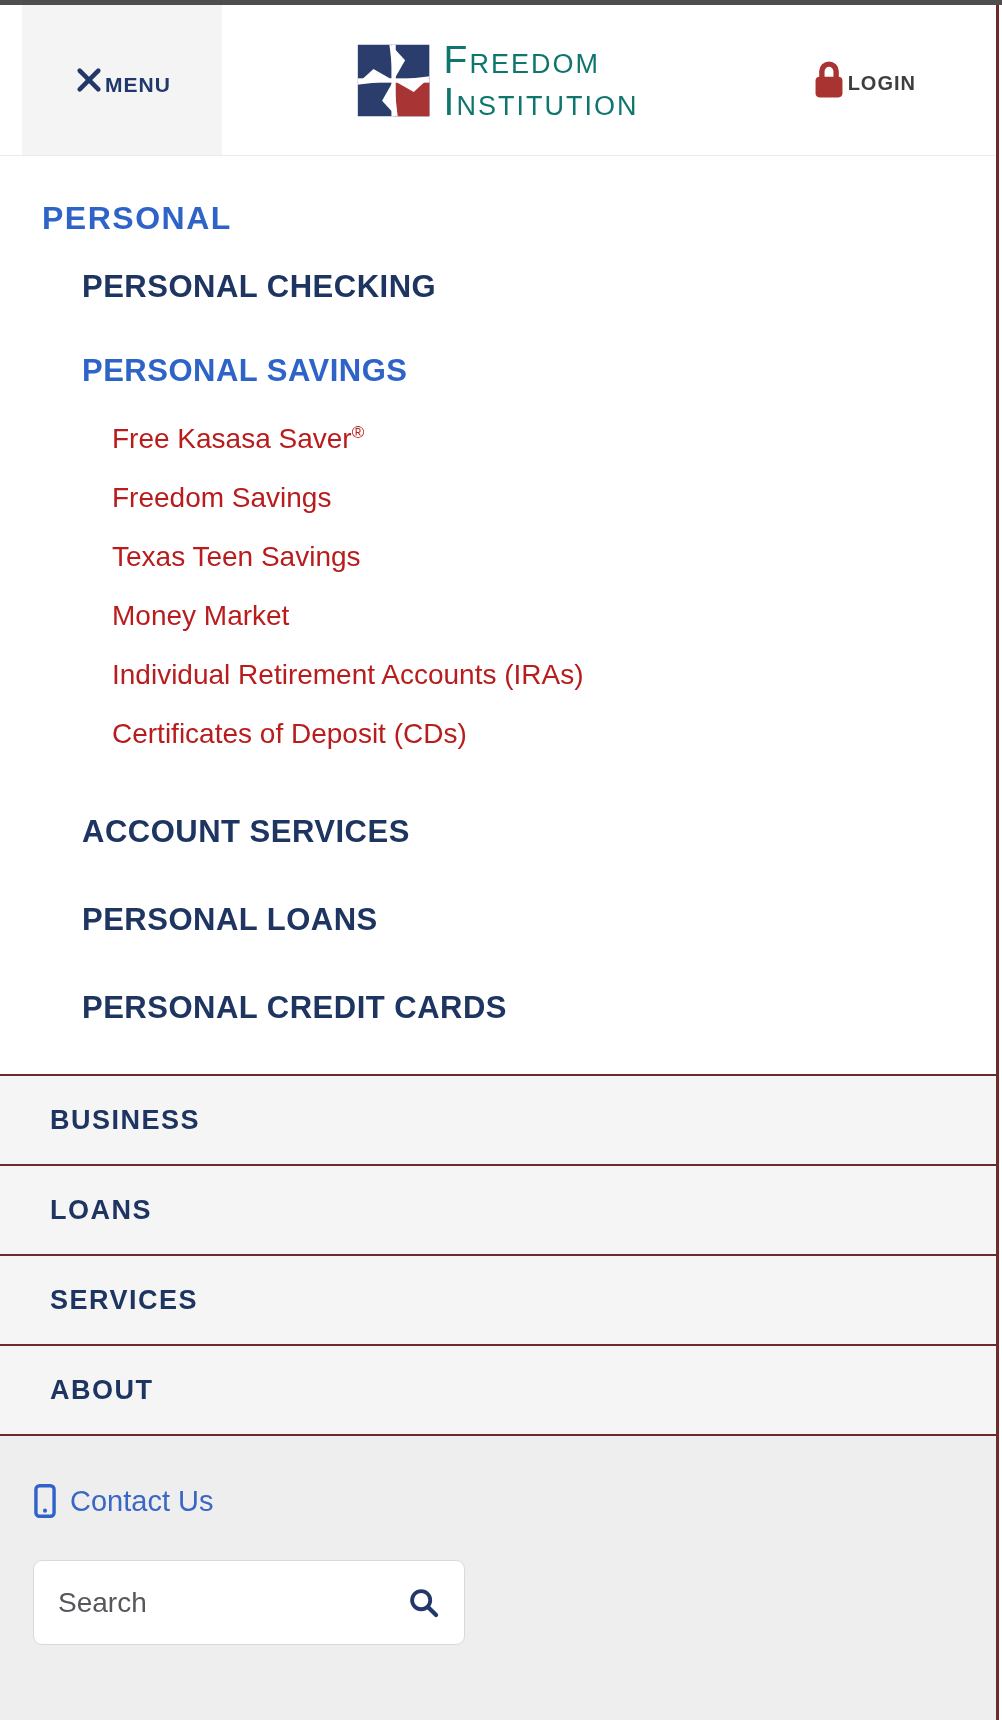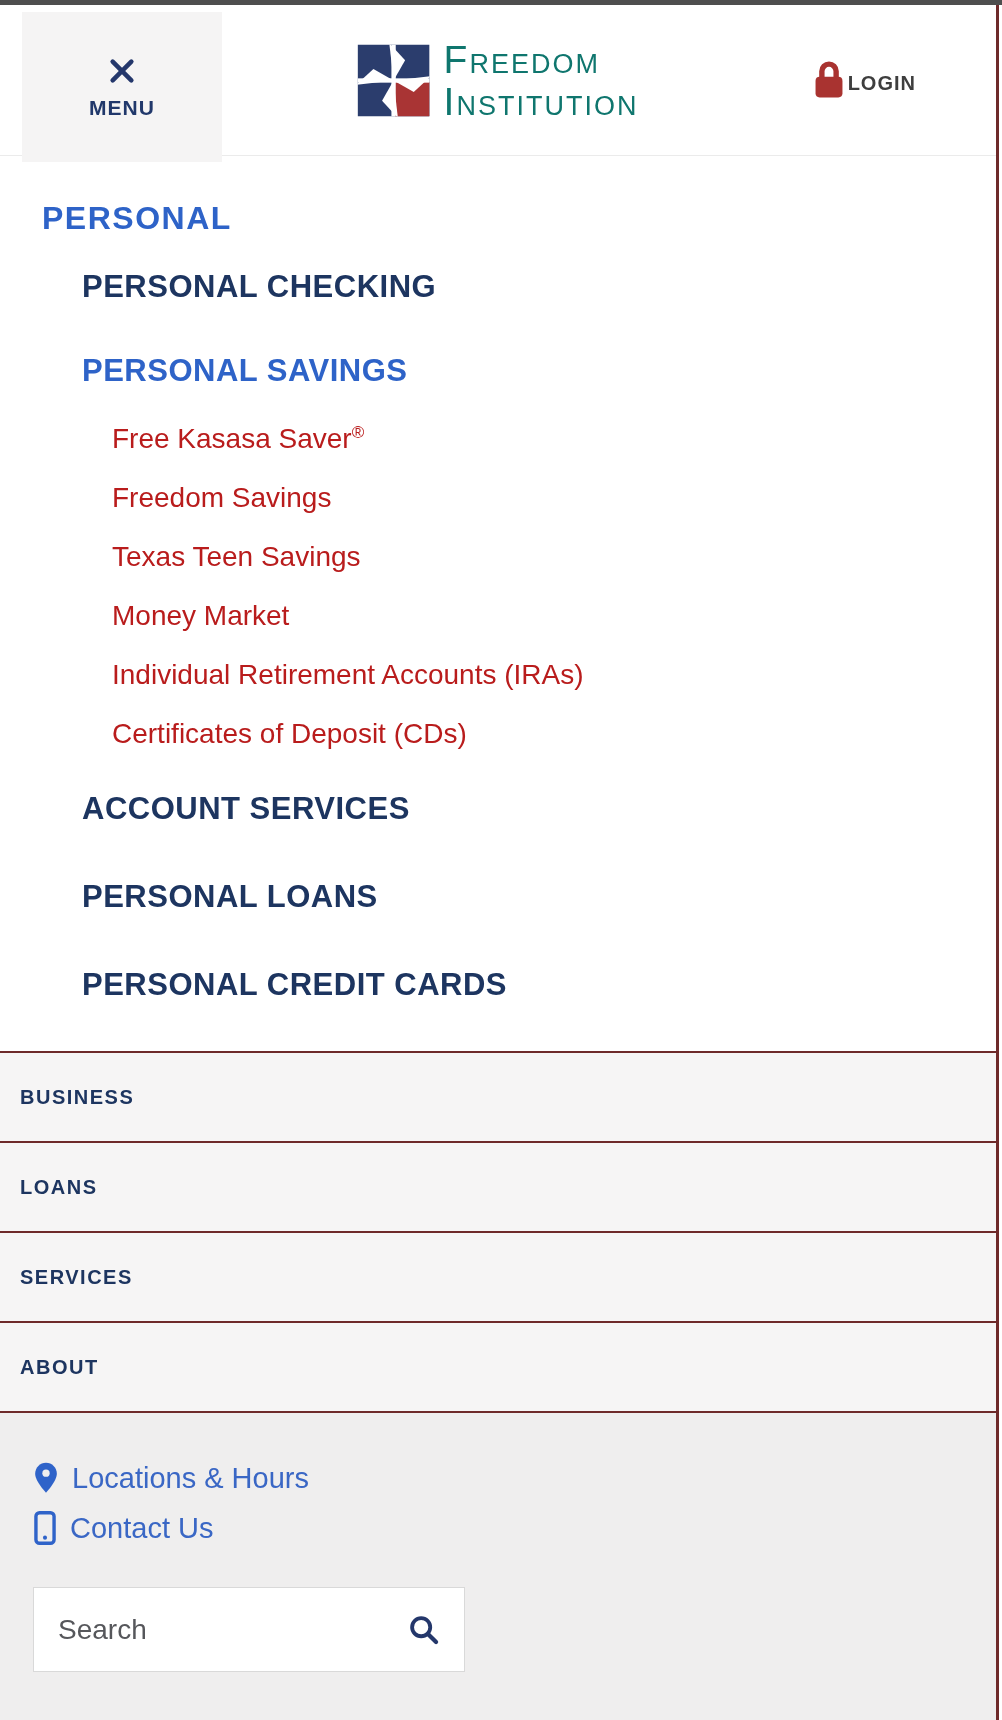--- a/index.html
+++ b/index.html
@@ -32,26 +32,25 @@
   .site-header {
     position: relative;
     height: 150px;
     flex: 0 0 150px;
     background: #ffffff;
     border-bottom: 1px solid #ebebeb;
   }
   .menu-toggle {
     position: absolute;
     left: 22px;
-    top: 7px;
+    top: 0;
     width: 200px;
     height: 150px;
     background: #f5f4f4;
     display: flex;
-    flex-direction: column;
     align-items: center;
     justify-content: center;
     cursor: pointer;
   }
   .menu-toggle .menu-label {
     margin-top: 9px;
     font-size: 21px;
     font-weight: bold;
     letter-spacing: 1px;
     color: #21386b;
@@ -119,21 +118,21 @@
     font-weight: bold;
     letter-spacing: 0.5px;
     color: #1d3560;
     cursor: pointer;
   }
   .group-header.active {
     color: #2e63c8;
   }
   .gh-checking { margin-top: 32px; }
   .gh-savings { margin-top: 48px; }
-  .gh-services { margin-top: 41px; }
+  .gh-services { margin-top: 64px; }
   .gh-loans { margin-top: 52px; }
   .gh-cards { margin-top: 52px; }
   .sub-list {
     list-style: none;
     margin: 34px 0 0 112px;
     padding: 0;
   }
   .sub-list li {
     margin-bottom: 27px;
   }
@@ -148,22 +147,22 @@
   }
   
   .accordion-row {
     box-sizing: border-box;
     height: 90px;
     flex: 0 0 90px;
     background: #f6f5f5;
     border-top: 2px solid #6e2a2a;
     display: flex;
     align-items: center;
-    padding-left: 20px;
-    font-size: 20px;
+    padding-left: 50px;
+    font-size: 27px;
     font-weight: bold;
     letter-spacing: 1.5px;
     color: #1d3560;
     cursor: pointer;
   }
   
   .menu-footer {
     flex: 1 1 auto;
     background: #efeeee;
     border-top: 2px solid #6e2a2a;
@@ -184,21 +183,21 @@
   .search-wrap {
     position: relative;
     margin-top: 38px;
     width: 432px;
   }
   .search-wrap input {
     box-sizing: border-box;
     width: 432px;
     height: 85px;
     border: 1px solid #d9d9d9;
-    border-radius: 0;
+    border-radius: 9px;
     background: #ffffff;
     padding: 0 75px 0 24px;
     font-family: "Liberation Sans", sans-serif;
     font-size: 28px;
     color: #333333;
     outline: none;
   }
   .search-wrap input::placeholder {
     color: #56575b;
     opacity: 1;
@@ -296,29 +295,20 @@
     <a class="group-header gh-cards">PERSONAL CREDIT CARDS</a>
   </nav>
 
   <div class="accordion-row">BUSINESS</div>
   <div class="accordion-row">LOANS</div>
   <div class="accordion-row">SERVICES</div>
   <div class="accordion-row">ABOUT</div>
 
   <div class="menu-footer">
 
-    <a class="footer-link">
-      <span style="display:flex;">
-        <svg width="26" height="34" viewBox="0 0 24 30">
-          <path d="M12 1 C6.5 1 2 5.5 2 11 c0 7 10 17.5 10 17.5 S22 18 22 11 C22 5.5 17.5 1 12 1 Z" fill="#2f63c9"></path>
-          <circle cx="12" cy="10.5" r="3.4" fill="#efeeee"></circle>
-        </svg>
-      </span>
-      <span>Locations &amp; Hours</span>
-    </a>
 
     <a class="footer-link">
       <span style="display:flex;">
         <svg width="24" height="34" viewBox="0 0 20 30">
           <rect x="2" y="1.5" width="16" height="27" rx="3.2" fill="none" stroke="#2f63c9" stroke-width="3"></rect>
           <circle cx="10" cy="23.5" r="1.8" fill="#2f63c9"></circle>
         </svg>
       </span>
       <span>Contact Us</span>
     </a>

